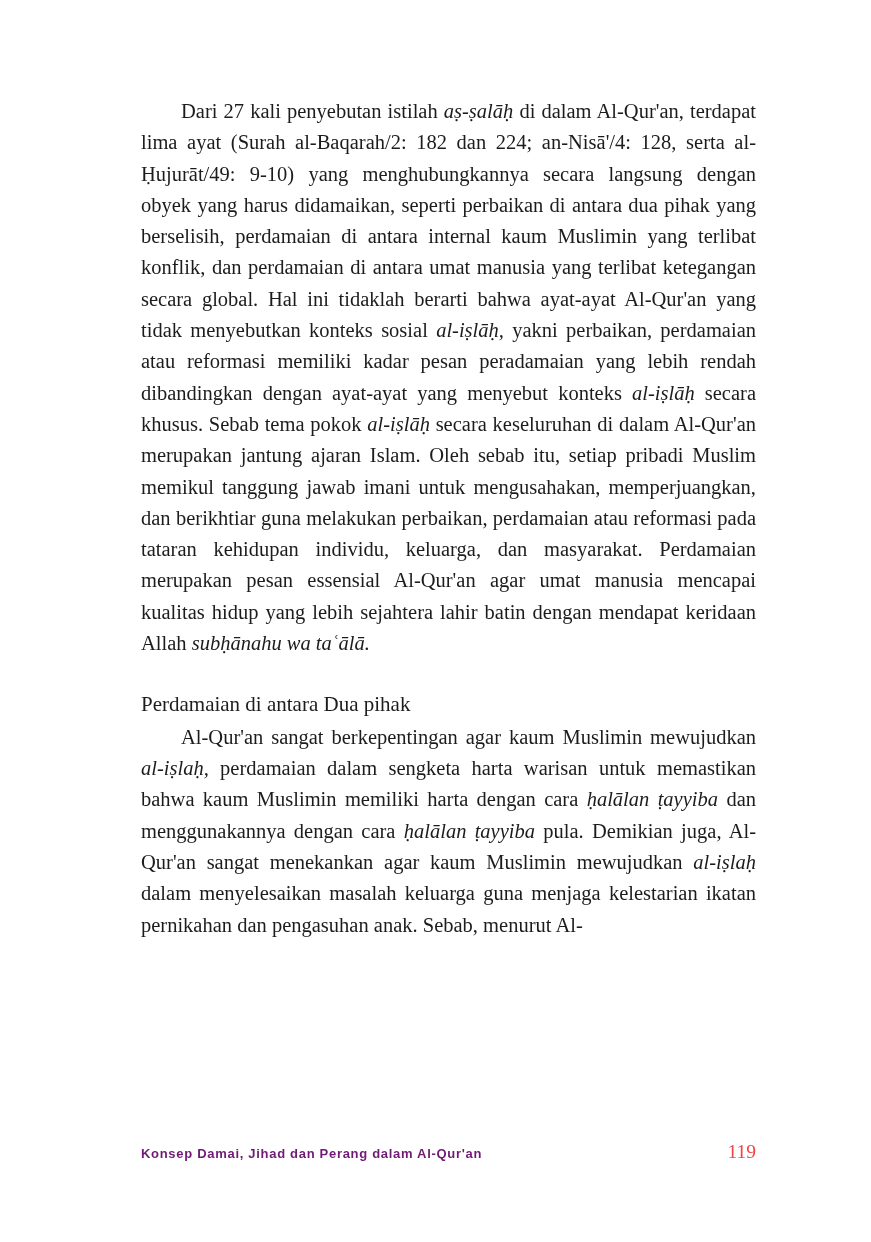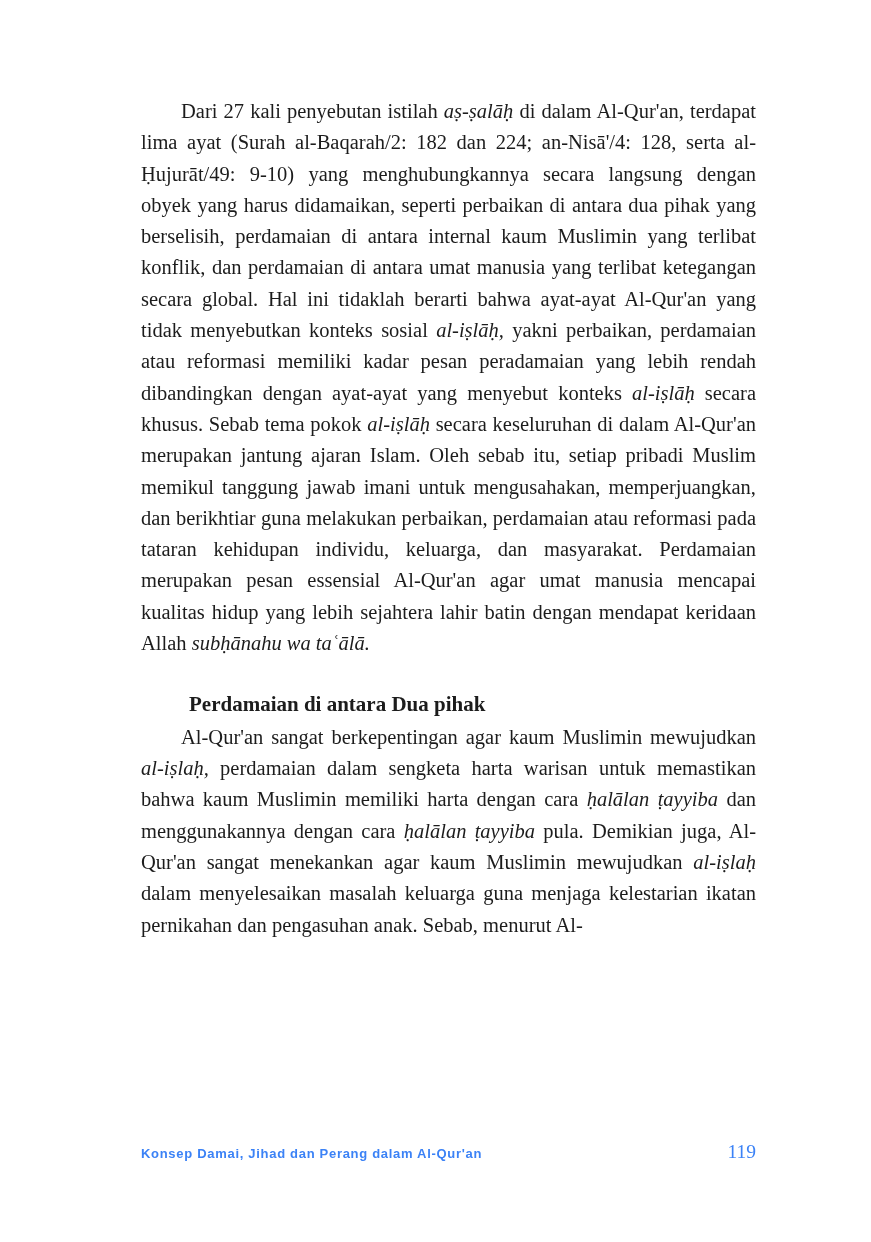--- a/index.html
+++ b/index.html
@@ -24,48 +24,47 @@
   }
   .para {
     text-indent: 40px;
   }
   .para em {
     font-style: italic;
   }
   .section-heading {
     margin-top: 30px;
     margin-bottom: 1px;
-    font-weight: bold;
+    font-weight: normal;
     font-size: 21px;
     line-height: 31.5px;
     text-align: left;
     text-indent: 0;
-    margin-left: 48px;
   }
   .section-heading span { display: block; }
   .footer {
     position: absolute;
     left: 141px;
     width: 615px;
     top: 1141px;
     display: flex;
     justify-content: space-between;
     align-items: baseline;
   }
   .footer-title {
     font-family: "Liberation Sans", sans-serif;
     font-weight: bold;
     font-size: 13px;
     letter-spacing: 0.7px;
-    color: #3b82f6;
+    color: #701a75;
   }
   .footer-page {
     font-family: "Liberation Serif", serif;
     font-size: 19.5px;
-    color: #3b82f6;
+    color: #ef4444;
   }
 </style>
 </head>
 <body>
 
 <div class="page">
 
   <div class="content">
 
     <p class="para"><span>Dari 27 kali penyebutan istilah </span><em>aṣ-ṣalāḥ</em><span> di dalam Al-Qur'an, terdapat lima ayat (Surah al-Baqarah/2: 182 dan 224; an-Nisā'/4: 128, serta al-Ḥujurāt/49: 9-10) yang menghubungkannya secara langsung dengan obyek yang harus didamaikan, seperti perbaikan di antara dua pihak yang berselisih, perdamaian di antara internal kaum Muslimin yang terlibat konflik, dan perdamaian di antara umat manusia yang terlibat ketegangan secara global. Hal ini tidaklah berarti bahwa ayat-ayat Al-Qur'an yang tidak menyebutkan konteks sosial </span><em>al-iṣlāḥ,</em><span> yakni perbaikan, perdamaian atau reformasi memiliki kadar pesan peradamaian yang lebih rendah dibandingkan dengan ayat-ayat yang menyebut konteks </span><em>al-iṣlāḥ</em><span> secara khusus. Sebab tema pokok </span><em>al-iṣlāḥ</em><span> secara keseluruhan di dalam Al-Qur'an merupakan jantung ajaran Islam. Oleh sebab itu, setiap pribadi Muslim memikul tanggung jawab imani untuk mengusahakan, memperjuangkan, dan berikhtiar guna melakukan perbaikan, perdamaian atau reformasi pada tataran kehidupan individu, keluarga, dan masyarakat. Perdamaian merupakan pesan essensial Al-Qur'an agar umat manusia mencapai kualitas hidup yang lebih sejahtera lahir batin dengan mendapat keridaan Allah </span><em>subḥānahu wa taʿālā.</em></p>

